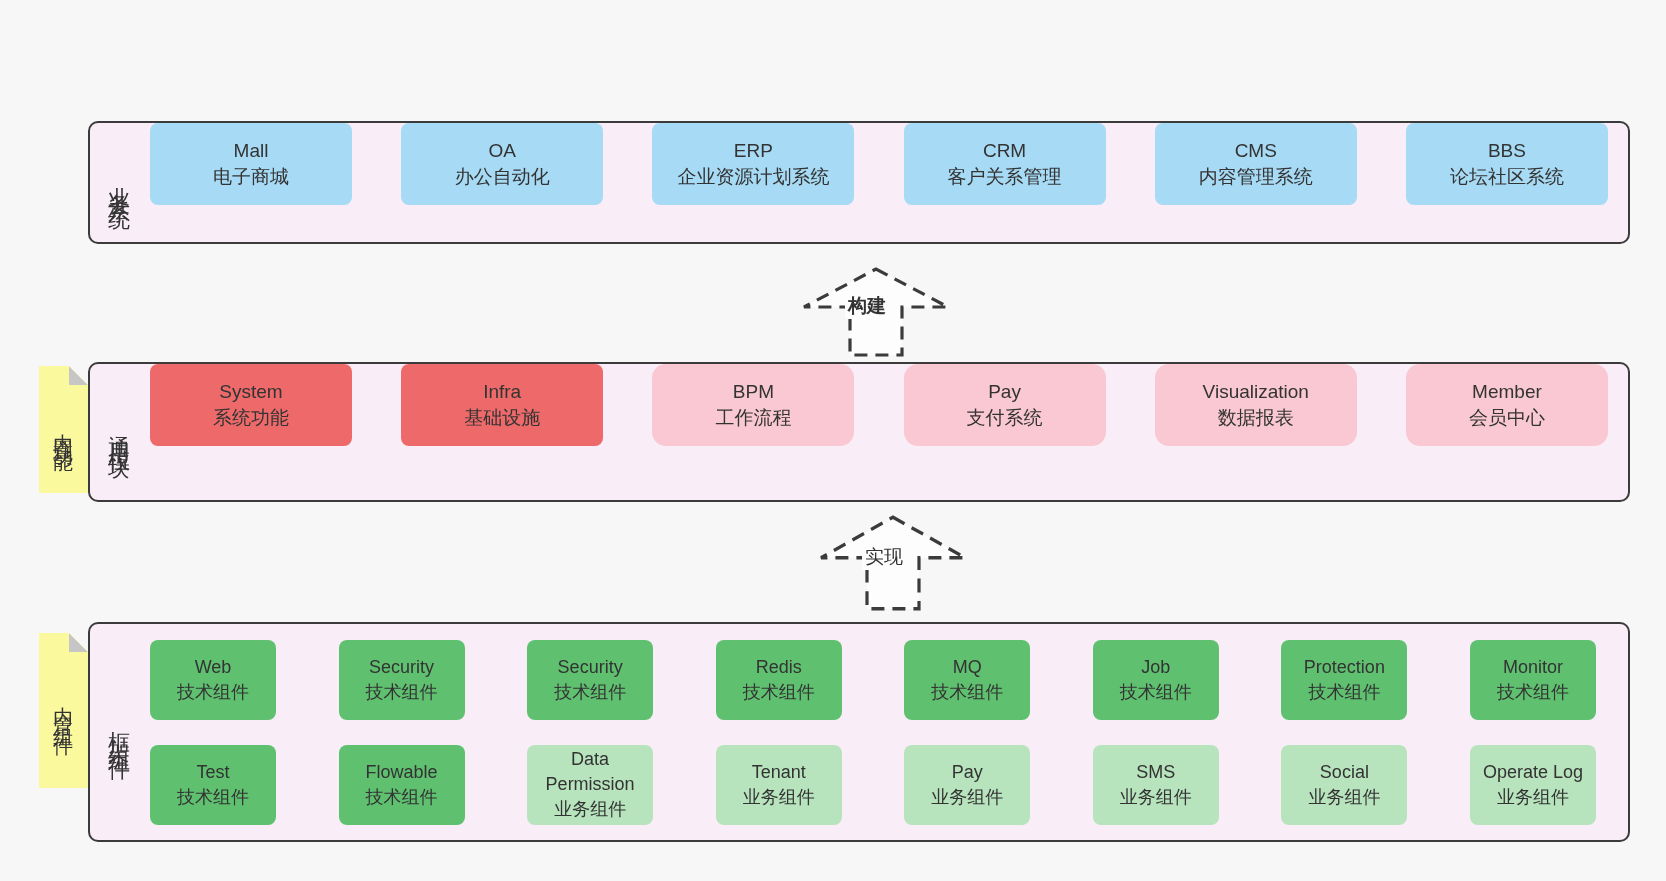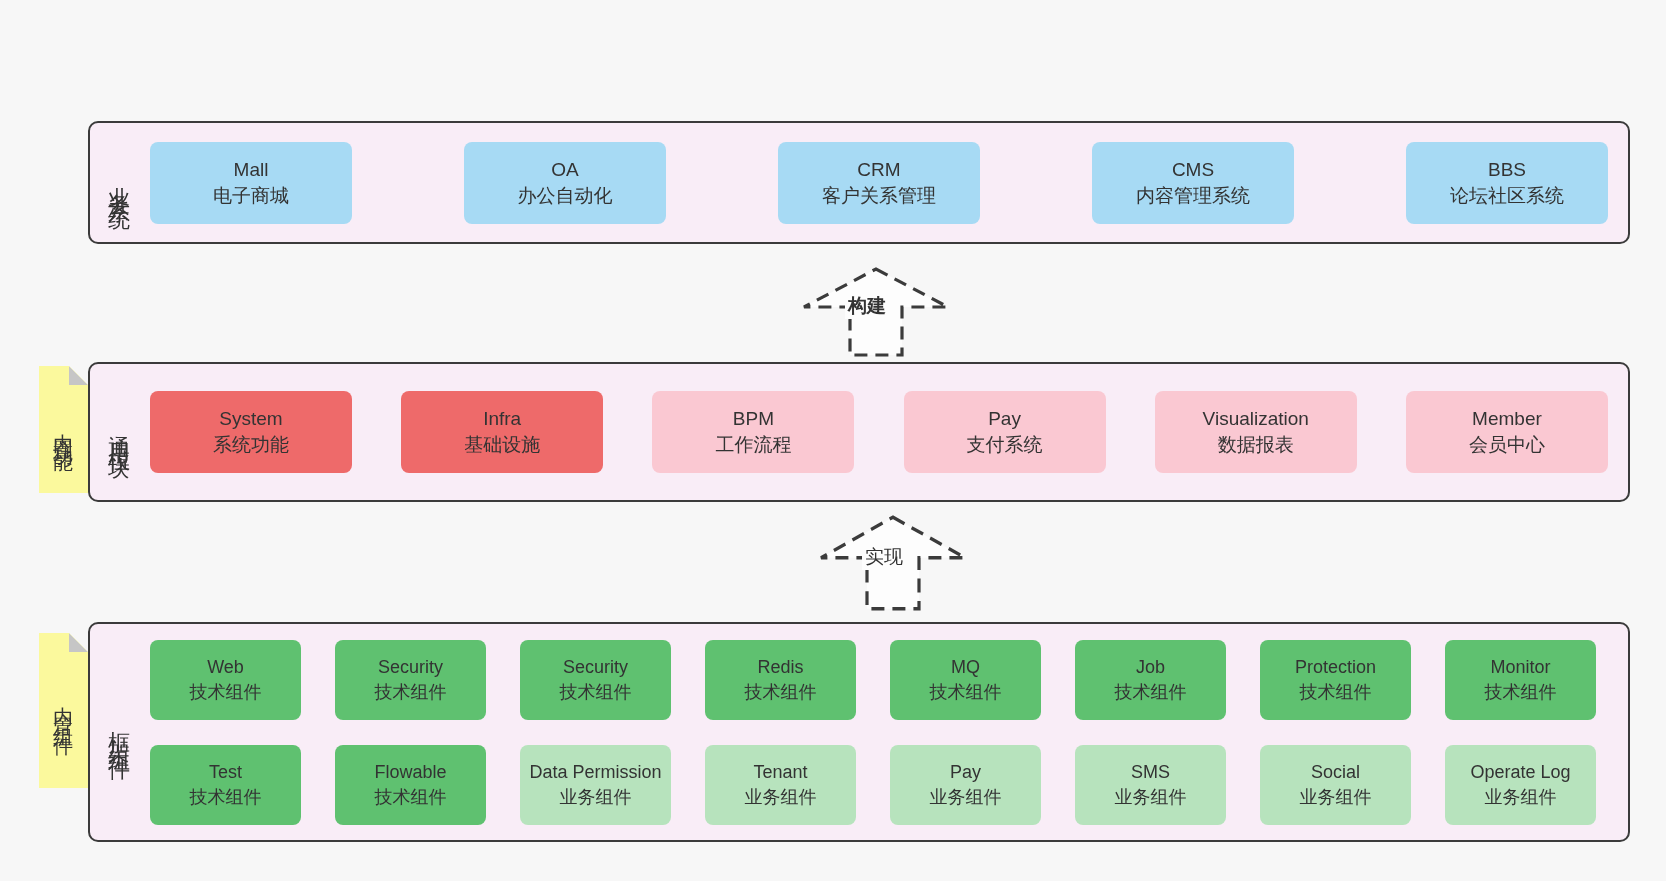--- a/index.html
+++ b/index.html
@@ -27,37 +27,37 @@
     position:absolute;left:0;top:0;bottom:0;width:58px;
     display:flex;align-items:center;justify-content:center;
   }
   .band-label span{
     writing-mode:vertical-rl;text-orientation:upright;
     font-size:22px;letter-spacing:7px;line-height:1;
   }
   .band3 .band-label span{letter-spacing:9px;}
   .content{
     position:absolute;left:60px;right:20px;top:0;bottom:0;
-    display:flex;justify-content:space-between;align-items:center;
+    display:flex;justify-content:space-between;align-items:flex-start;
   }
   .rows{
     position:absolute;left:60px;right:32px;top:0;bottom:0;
     display:flex;flex-direction:column;justify-content:center;gap:25px;
   }
   .rows .row{display:flex;justify-content:space-between;align-items:center;}
   .box{
     border-radius:8px;display:flex;flex-direction:column;
     align-items:center;justify-content:center;text-align:center;
     font-size:19px;line-height:26px;
   }
   .band1 .box,.band2 .box{width:202px;height:82px;}
-  .band3 .box{width:151px;height:80px;font-size:18px;line-height:25px;}
+  .band3 .box{width:126px;height:80px;font-size:18px;line-height:25px;}
   .blue{background:var(--blue);}
   .red{background:var(--red);}
-  .pink{background:var(--pink);}
+  .pink{background:var(--pink);border-radius:14px;}
   .gd{background:var(--green-dark);}
   .gl{background:var(--green-light);align-items:center;}
   .sticky{
     position:absolute;width:49px;background:var(--sticky-yellow);
     display:flex;align-items:center;justify-content:center;
     clip-path:polygon(0 0,calc(100% - 19px) 0,100% 19px,100% 100%,0 100%);
   }
   .sticky1{left:39px;top:366px;height:127px;}
   .sticky2{left:39px;top:633px;height:155px;}
   .sticky .fold{
@@ -95,20 +95,24 @@
     <div class="content">
       <div class="box blue">
         <div>Mall</div>
         <div>电子商城</div>
       </div>
       <div class="box blue">
         <div>OA</div>
         <div>办公自动化</div>
       </div>
       <div class="box blue">
+        <div>ERP</div>
+        <div>企业资源计划系统</div>
+      </div>
+      <div class="box blue">
         <div>CRM</div>
         <div>客户关系管理</div>
       </div>
       <div class="box blue">
         <div>CMS</div>
         <div>内容管理系统</div>
       </div>
       <div class="box blue">
         <div>BBS</div>
         <div>论坛社区系统</div>

